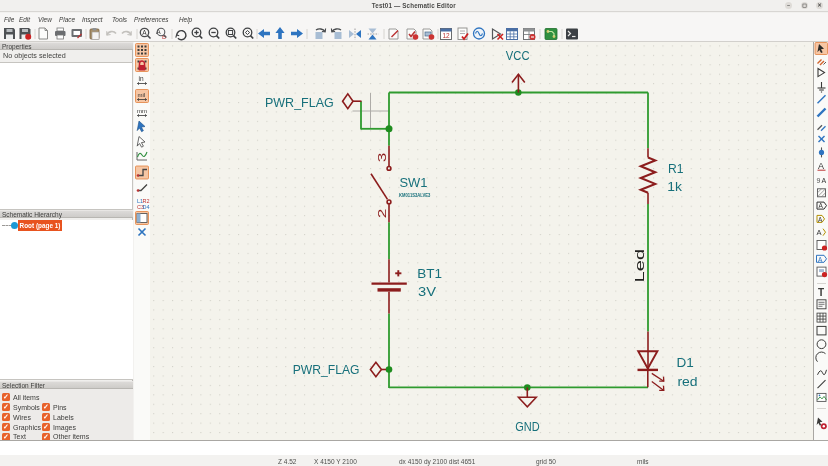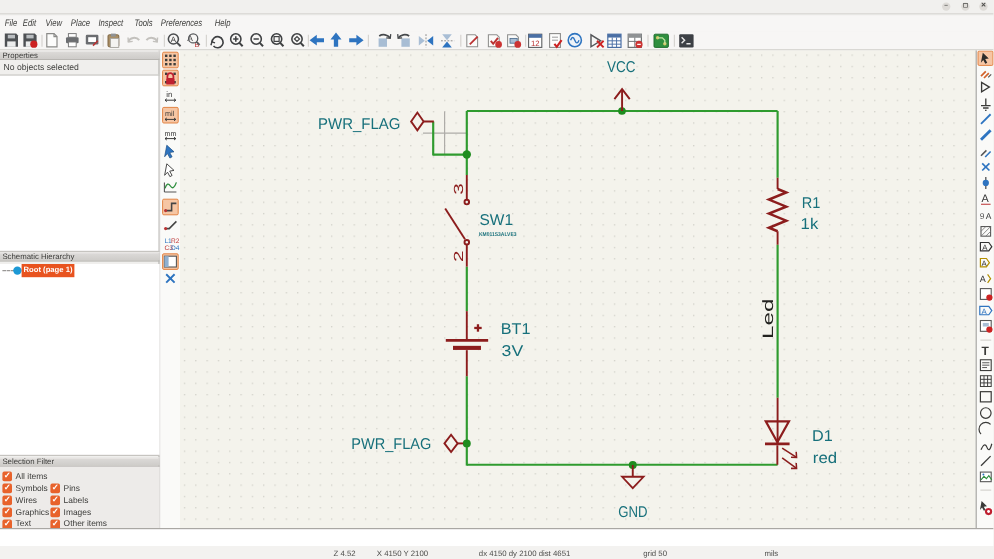--- a/index.html
+++ b/index.html
@@ -28,20 +28,21 @@
 #canvas{position:absolute;left:150px;top:42px;width:663px;height:398px;background:#f4f3ec;}
 
 #status1{position:absolute;left:0;top:440px;width:828px;height:15px;background:#ffffff;border-top:1px solid #a9a7a3;}
 #status2{position:absolute;left:0;top:455px;width:828px;height:11px;background:#f3f2f0;}
 .st{position:absolute;top:3px;font-size:6.5px;color:#4e4e4c;}
 svg{display:block;}
 </style></head>
 <body>
 <div id="app">
 <div id="titlebar">
+  <div id="title"><span style="display:inline-block;transform:scaleX(0.78);transform-origin:50% 50%;">Test01 — Schematic Editor</span></div>
   <div class="winbtn" style="left:785px;">–</div>
   <div class="winbtn" style="left:801px;">◻</div>
   <div class="winbtn" style="left:816px;">✕</div>
 </div>
 <div id="menubar">
   <span class="mi" style="left:4px;">File</span>
   <span class="mi" style="left:19px;">Edit</span>
   <span class="mi" style="left:38px;">View</span>
   <span class="mi" style="left:59px;">Place</span>
   <span class="mi" style="left:82px;">Inspect</span>

